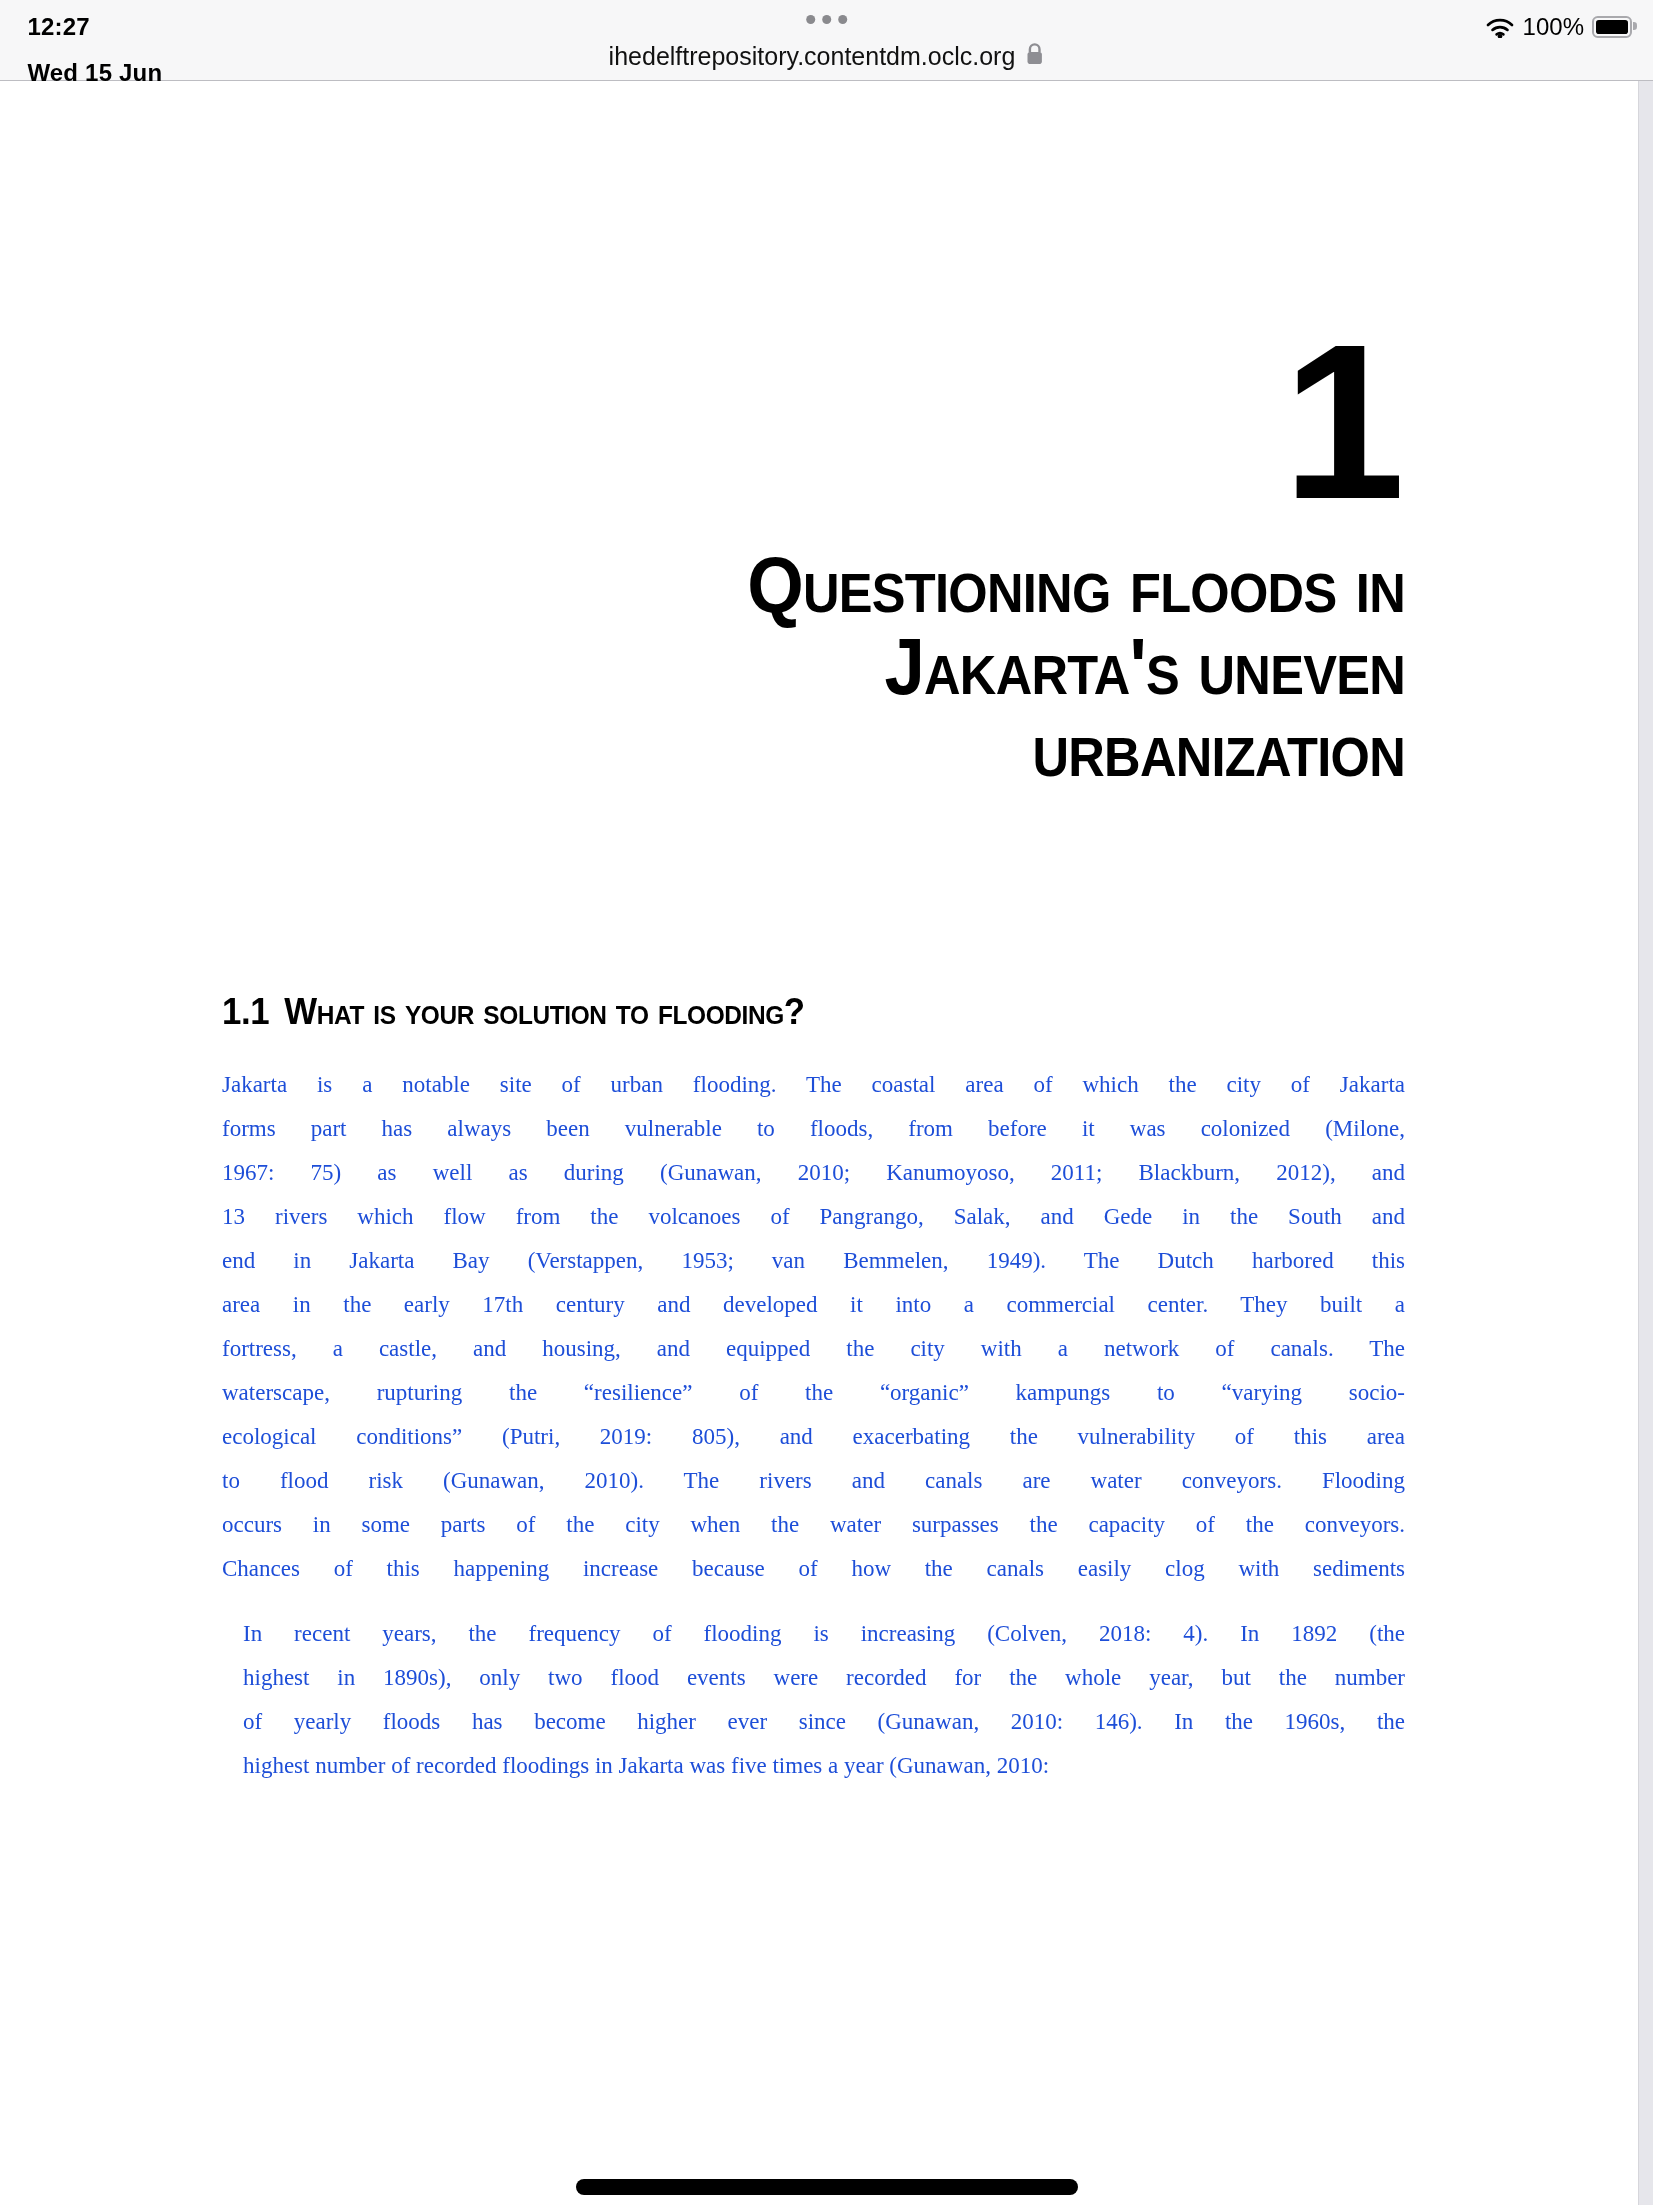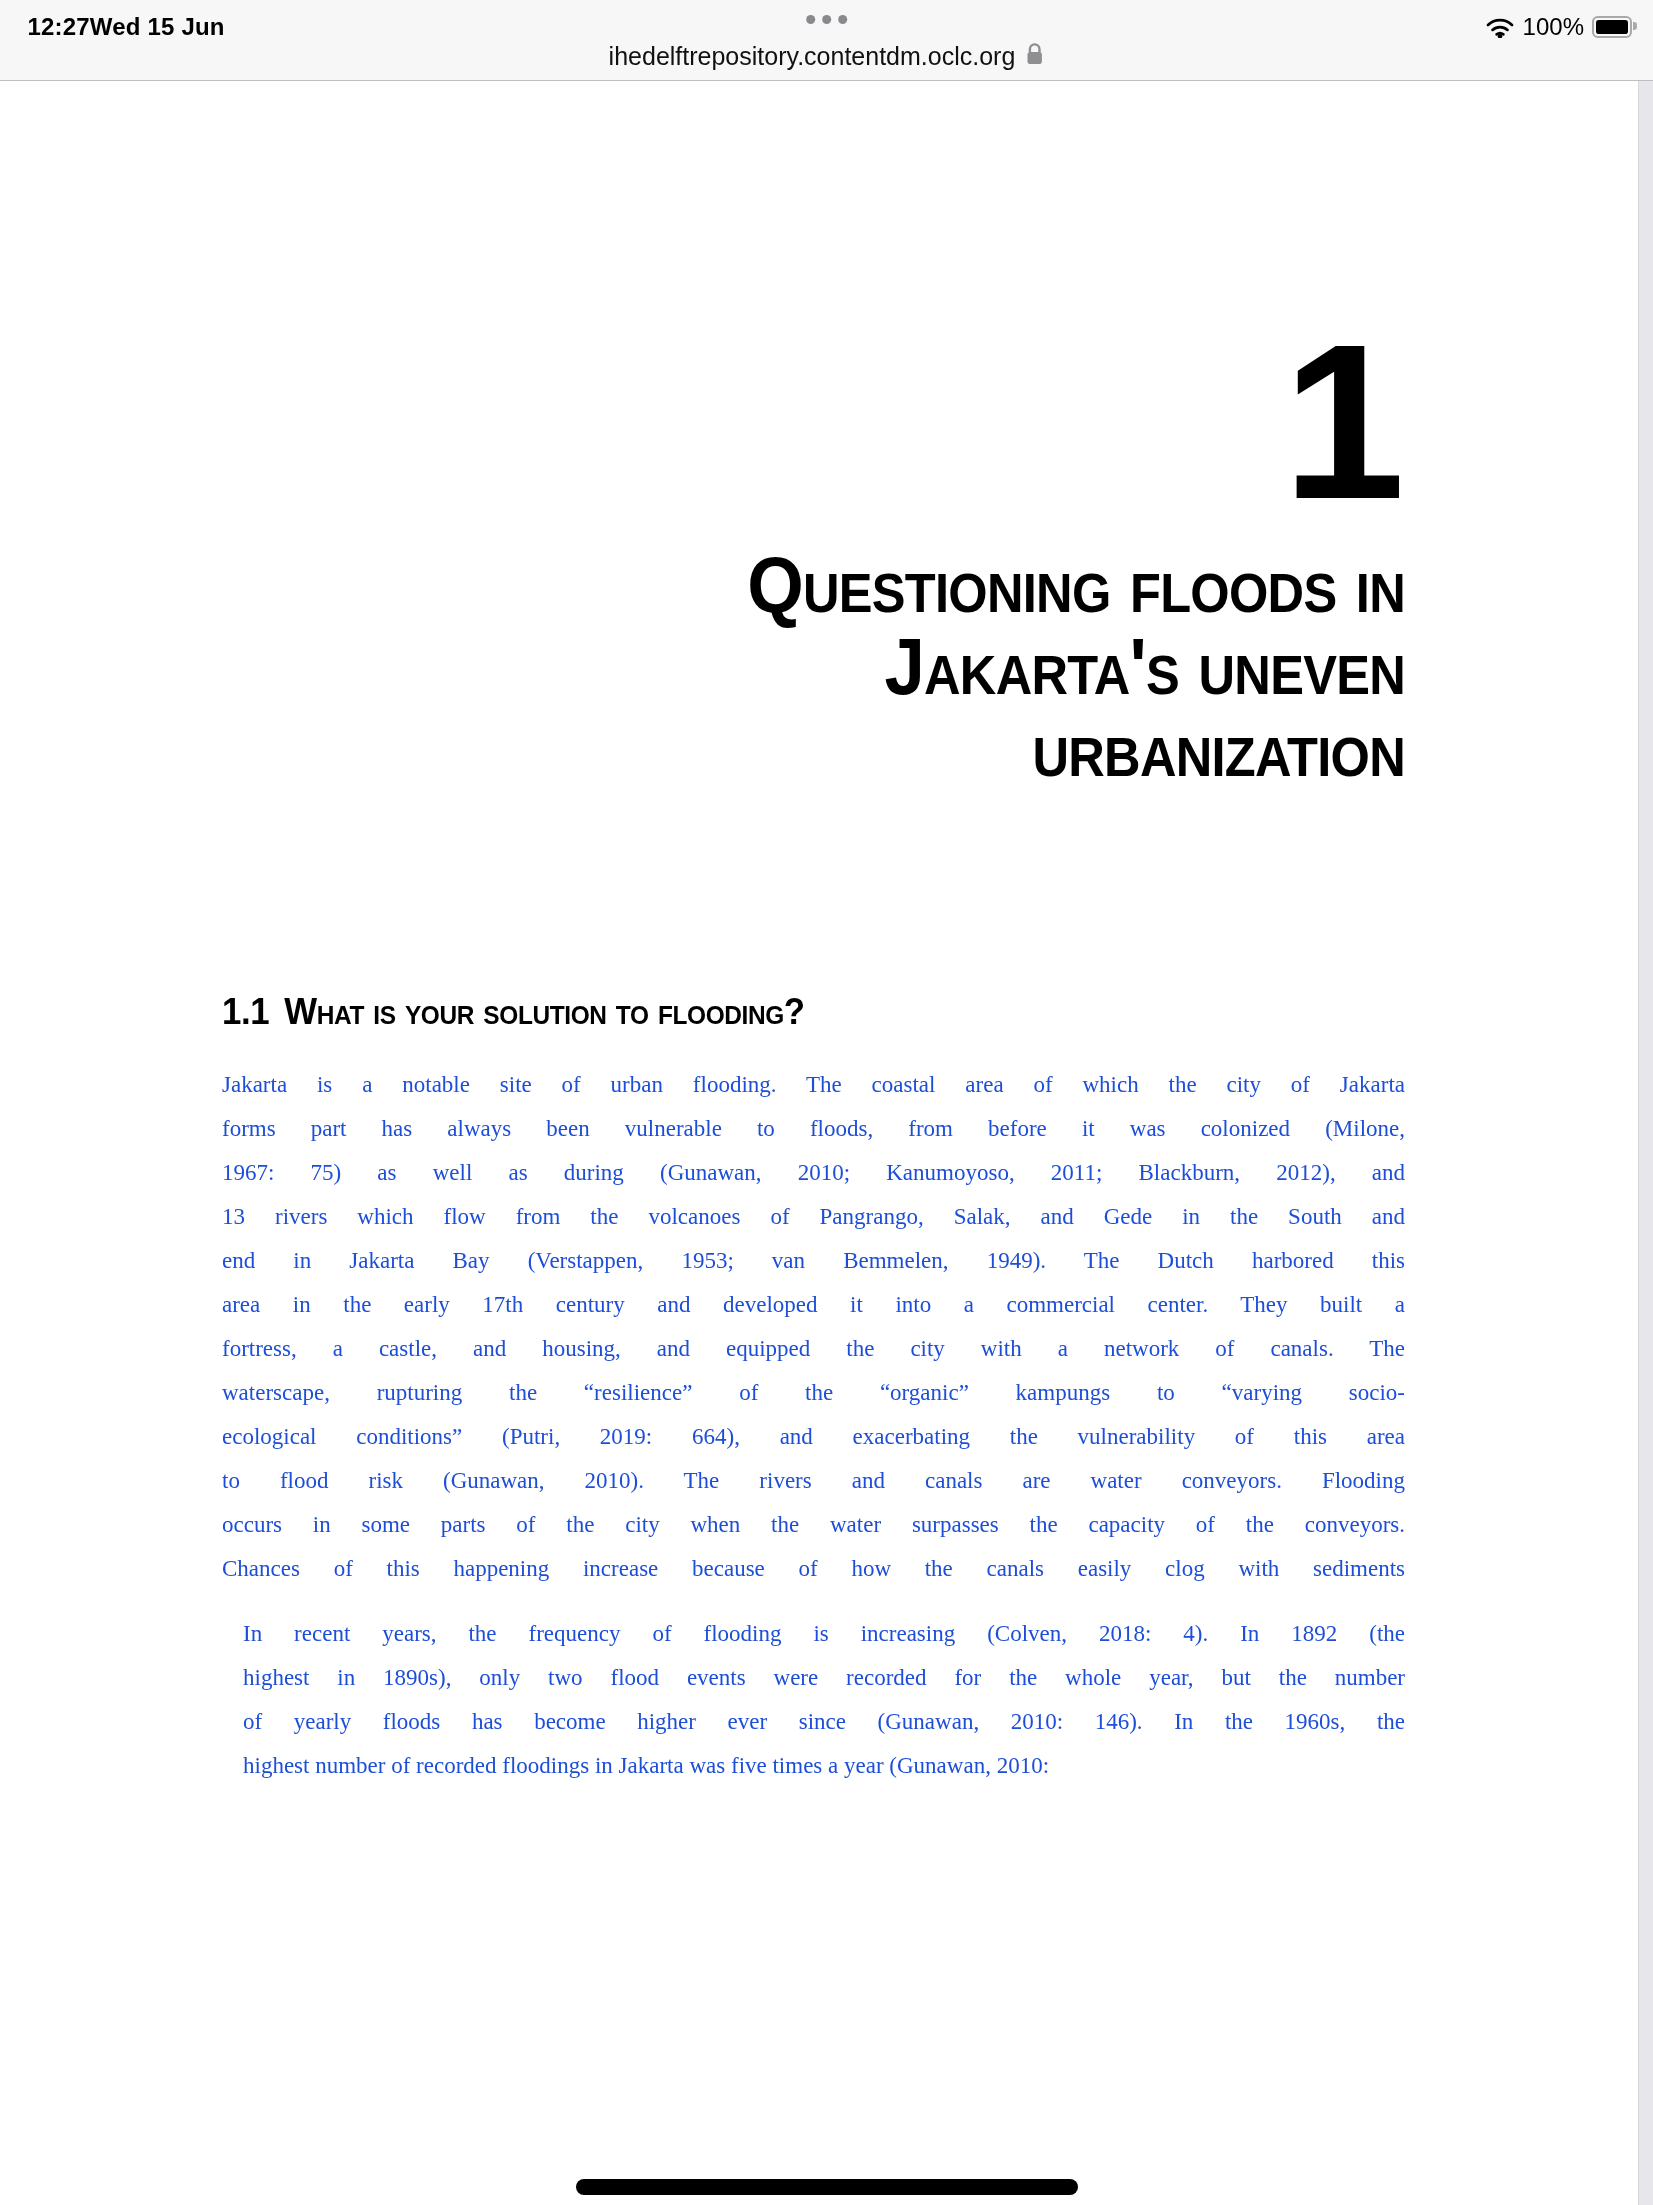--- a/index.html
+++ b/index.html
@@ -7,22 +7,22 @@
     width:1653px;height:2205px;position:relative;overflow:hidden;
     background:#ffffff;font-family:"Liberation Sans",sans-serif;color:#000;
   }
 
   
   .statusbar{
     position:absolute;top:0;left:0;width:1653px;height:81px;
     background:#f7f7f8;border-bottom:1.6px solid #bdbdc2;box-sizing:border-box;
   }
   .sb-left{
-    position:absolute;left:27.4px;top:13px;display:flex;gap:0;
-    font-size:24px;font-weight:600;letter-spacing:0.2px;
+    position:absolute;left:27.4px;top:13px;display:flex;gap:18px;
+    font-size:24px;font-weight:600;letter-spacing:0.2px;flex-direction:column;
   }
   .mt-dots{position:absolute;top:14.5px;left:50%;transform:translateX(-50%);display:flex;gap:7.3px;}
   .mt-dots i{width:9px;height:9px;border-radius:50%;background:#8a8a8e;display:block;}
   .sb-right{position:absolute;right:21px;top:13px;display:flex;align-items:center;gap:8px;font-size:24px;font-weight:500;}
   .batt{position:relative;width:36px;height:18px;border:2px solid #a9a9ad;border-radius:5.7px;}
   .batt .fill{position:absolute;inset:2px;background:#000;border-radius:2.8px;}
   .batt .nub{position:absolute;right:-6.5px;top:4px;width:4px;height:8px;background:#a9a9ad;border-radius:0 3.2px 3.2px 0;}
   .url-row{
     position:absolute;top:42px;left:0;width:100%;
     display:flex;justify-content:center;align-items:flex-start;gap:9.7px;
@@ -138,21 +138,21 @@
     <div class="bodytext">
       <div class="para">
           <div class="jline">Jakarta is a notable site of urban flooding. The coastal area of which the city of Jakarta</div>
           <div class="jline">forms part has always been vulnerable to floods, from before it was colonized (Milone,</div>
           <div class="jline">1967: 75) as well as during (Gunawan, 2010; Kanumoyoso, 2011; Blackburn, 2012), and</div>
           <div class="jline">13 rivers which flow from the volcanoes of Pangrango, Salak, and Gede in the South and</div>
           <div class="jline">end in Jakarta Bay (Verstappen, 1953; van Bemmelen, 1949). The Dutch harbored this</div>
           <div class="jline">area in the early 17th century and developed it into a commercial center. They built a</div>
           <div class="jline">fortress, a castle, and housing, and equipped the city with a network of canals. The</div>
           <div class="jline">waterscape, rupturing the “resilience” of the “organic” kampungs to “varying socio-</div>
-          <div class="jline">ecological conditions” (Putri, 2019: 664), and exacerbating the vulnerability of this area</div>
+          <div class="jline">ecological conditions” (Putri, 2019: 805), and exacerbating the vulnerability of this area</div>
           <div class="jline">to flood risk (Gunawan, 2010). The rivers and canals are water conveyors. Flooding</div>
           <div class="jline">occurs in some parts of the city when the water surpasses the capacity of the conveyors.</div>
           <div class="jline">Chances of this happening increase because of how the canals easily clog with sediments</div>
         </div>
       <div class="para">
           <div class="jline">In recent years, the frequency of flooding is increasing (Colven, 2018: 4). In 1892 (the</div>
           <div class="jline">highest in 1890s), only two flood events were recorded for the whole year, but the number</div>
           <div class="jline">of yearly floods has become higher ever since (Gunawan, 2010: 146). In the 1960s, the</div>
           <div class="jline pl">highest number of recorded floodings in Jakarta was five times a year (Gunawan, 2010:</div>
         </div>

